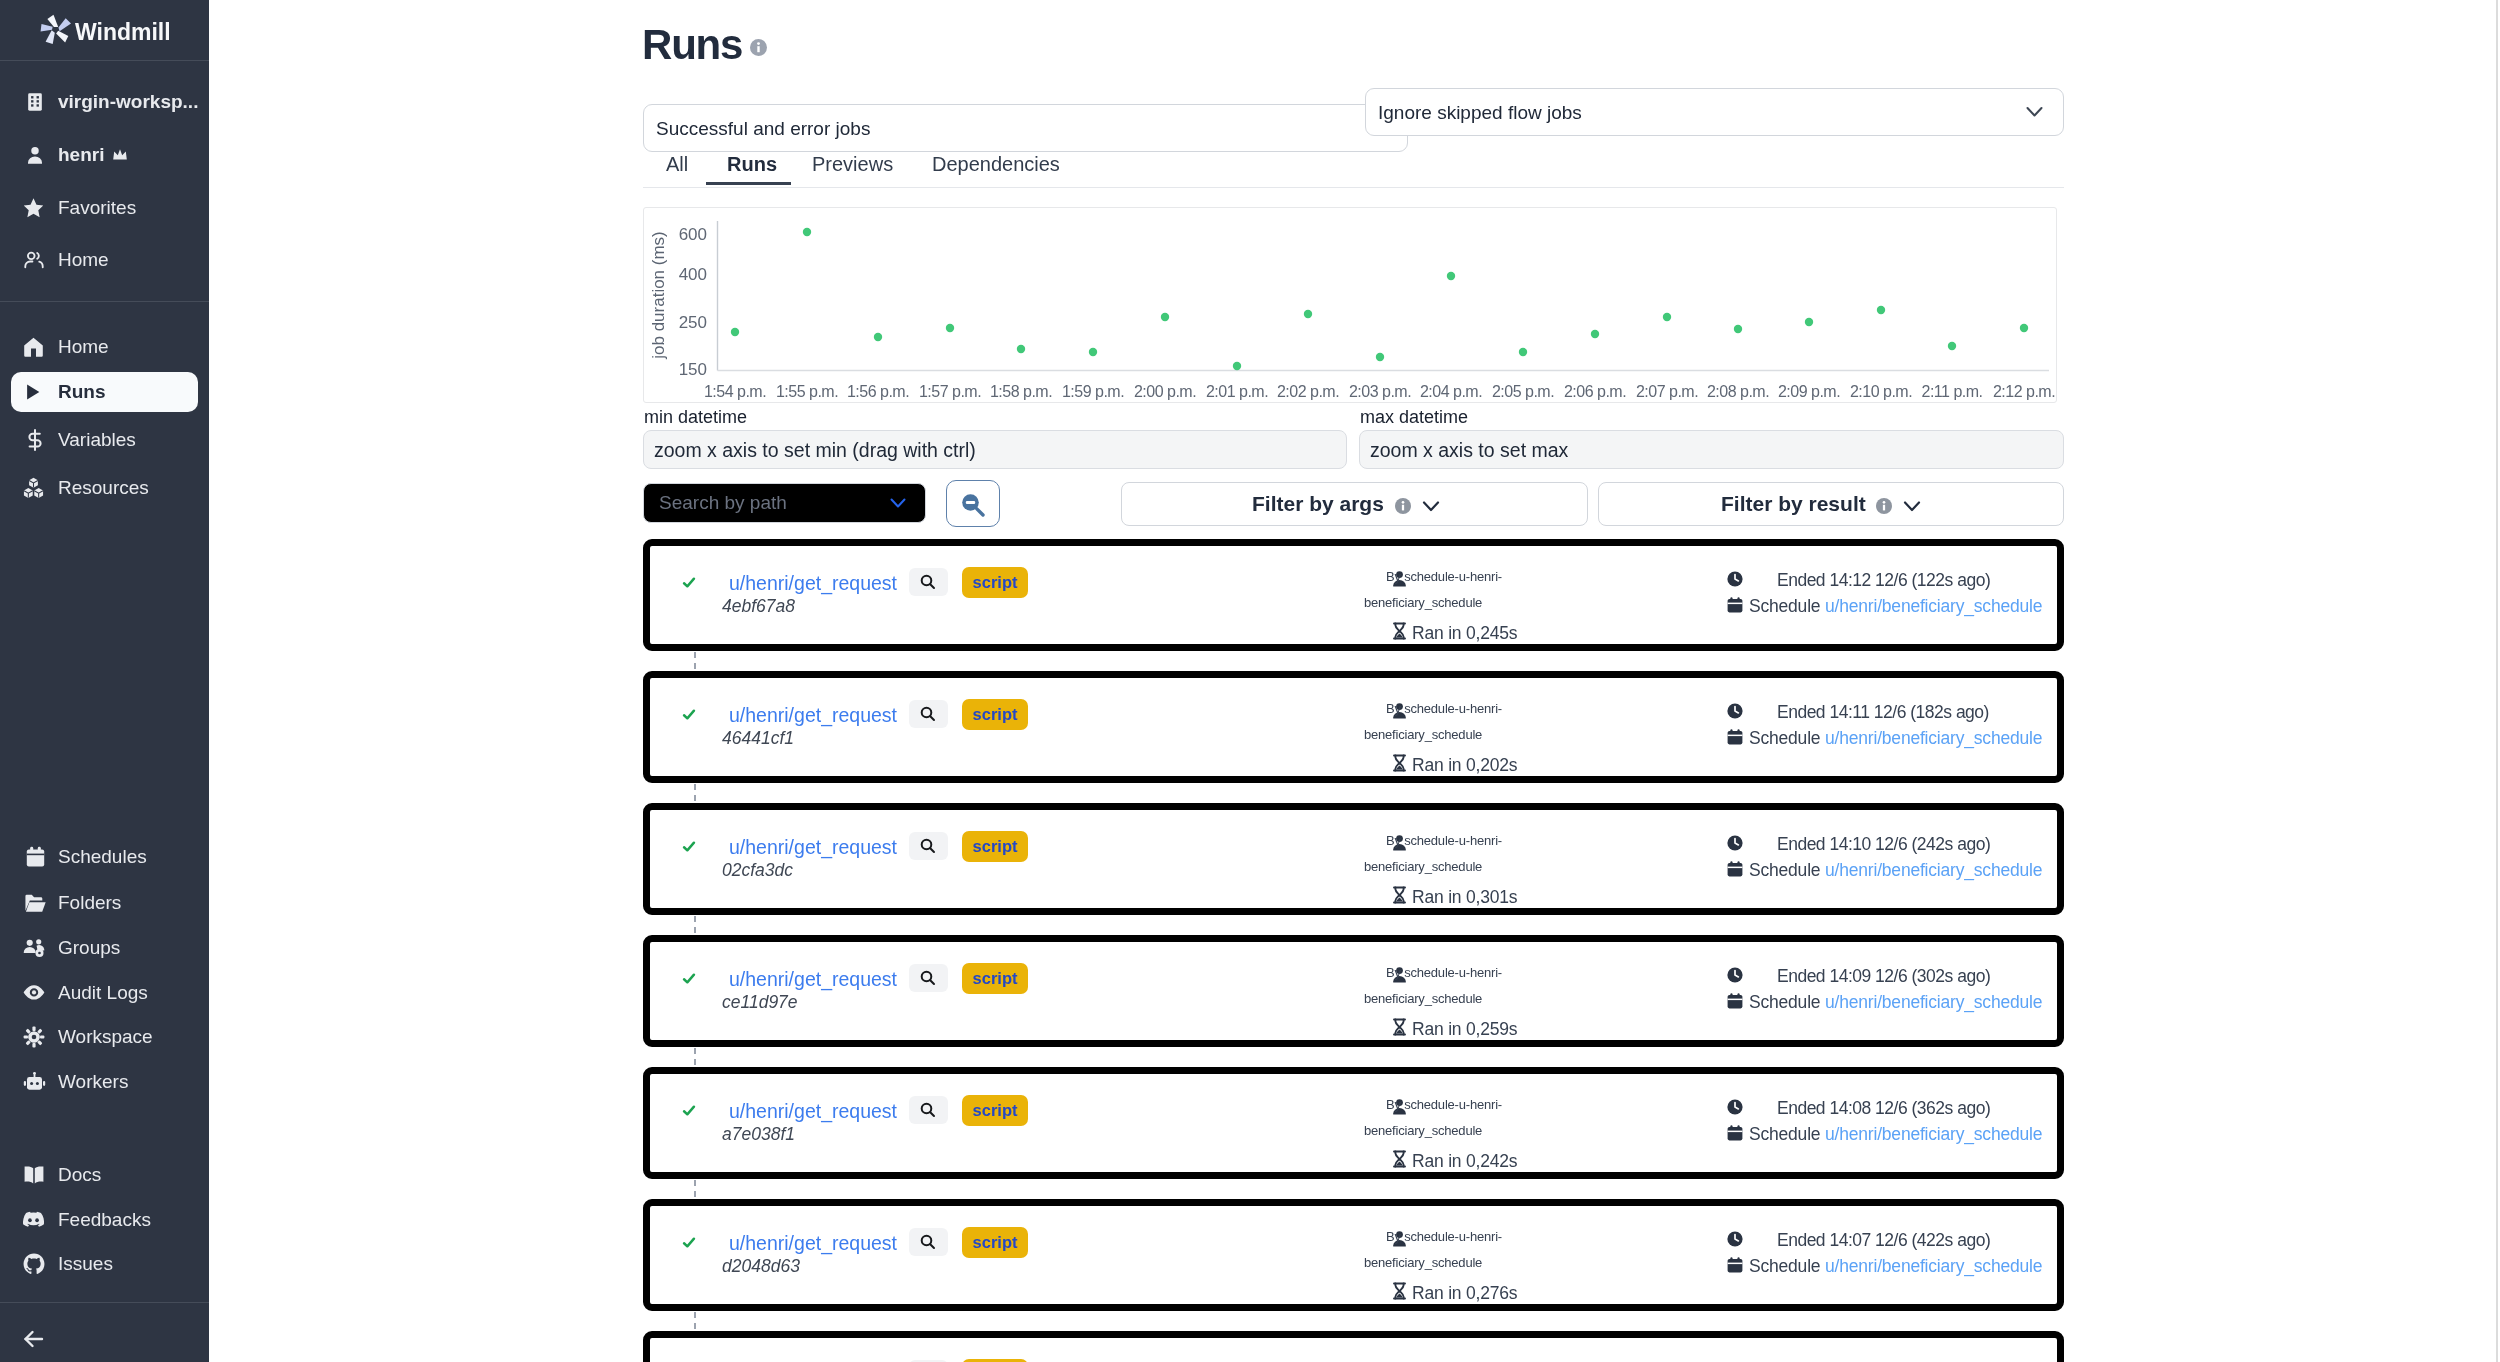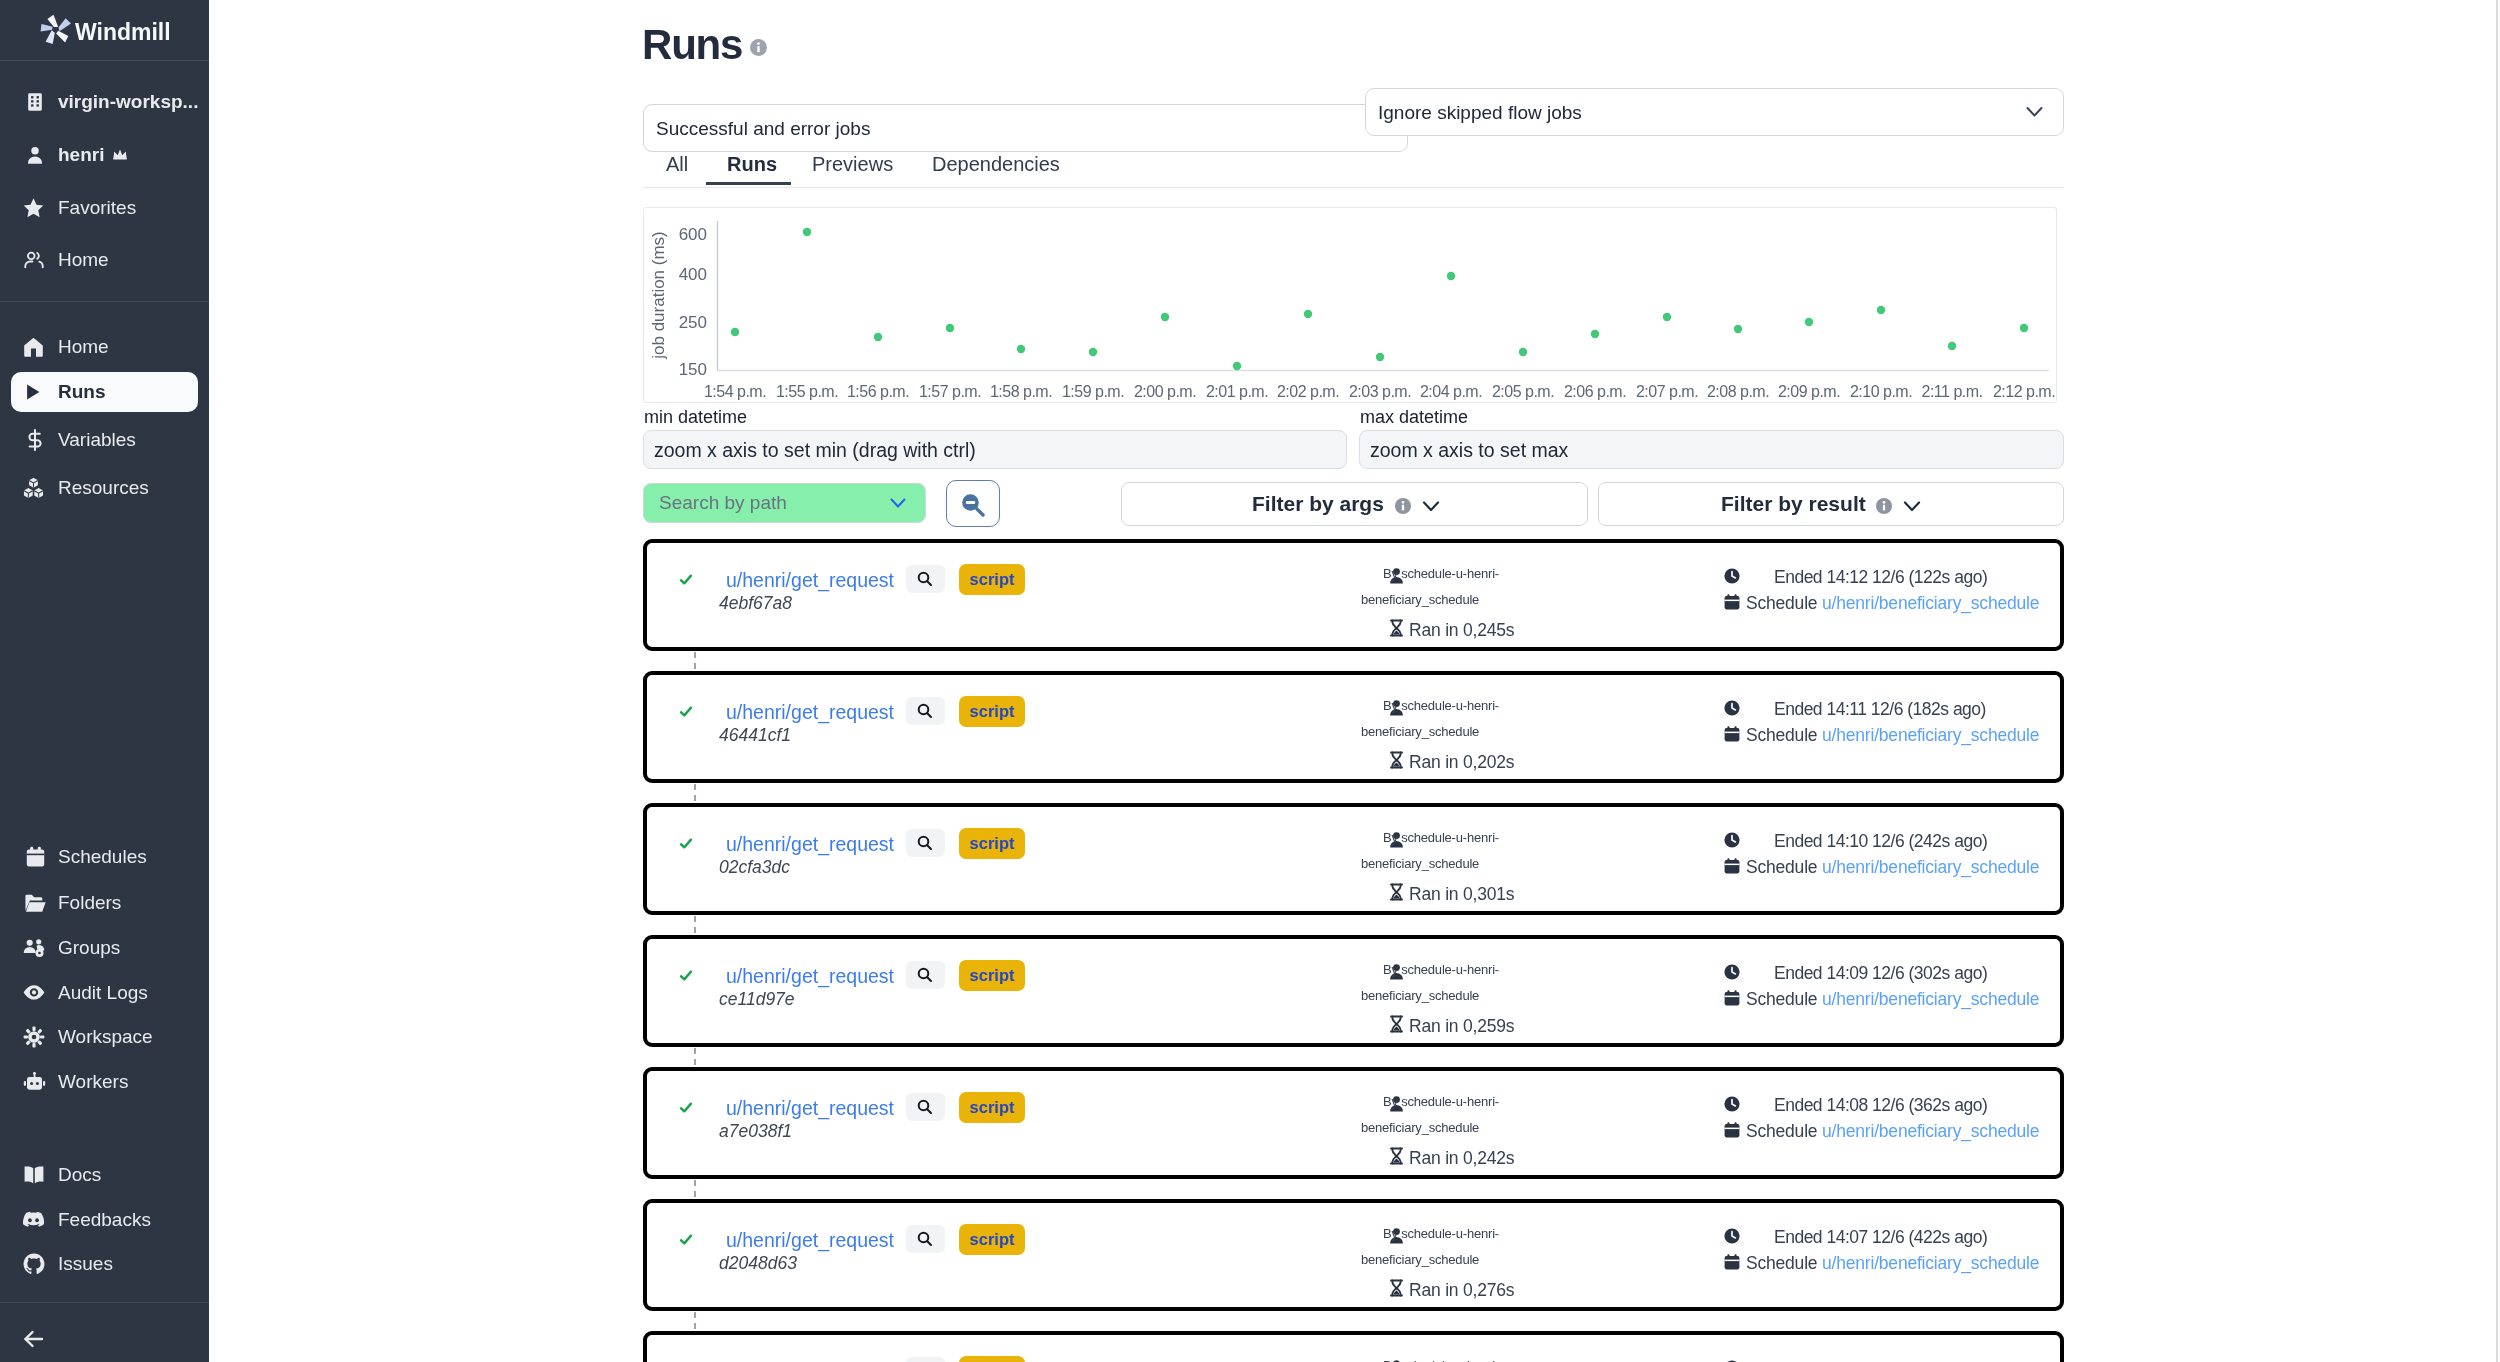--- a/index.html
+++ b/index.html
@@ -10,21 +10,21 @@
   #sidebar { position:absolute; left:0; top:0; width:209px; height:1362px; background:#2e3543; }
   .sdiv { position:absolute; left:0; width:209px; height:1px; background:#454c59; }
   .sitem { position:absolute; color:#e8eaee; font-size:19px; }
   .sitem .lbl { position:absolute; left:58px; top:50%; transform:translateY(-50%); white-space:nowrap; }
   .sicon { position:absolute; left:23px; top:50%; transform:translateY(-50%); width:20px; height:20px; }
   #runs-active { position:absolute; left:11px; width:187px; height:40px; background:#f8fafc; border-radius:10px; }
   
   .txt { position:absolute; white-space:nowrap; }
   .sel { position:absolute; height:48px; border:1px solid #d2d6dc; border-radius:9px; background:#fff; }
   .sel .stxt { position:absolute; left:12px; top:13px; font-size:19px; color:#202938; }
-  .card { position:absolute; left:643px; width:1421px; height:112px; border:4px solid #000000; border-radius:9px; background:#fff; }
+  .card { position:absolute; left:643px; width:1421px; height:112px; border:7px solid #000000; border-radius:9px; background:#fff; }
   .dash { position:absolute; left:694px; width:0px; border-left:2px dashed #9ca3af; }
   .cbadge { position:absolute; left:312px; top:21px; width:66px; height:31px; background:#eab308; border-radius:7px;
             text-align:center; font-weight:bold; font-size:16.5px; color:#2448c5; line-height:31px; }
   .cmag { position:absolute; left:259px; top:22px; width:39px; height:28px; background:#f2f3f5; border-radius:6px; }
   .clink { position:absolute; left:79px; top:26px; font-size:19.5px; color:#3c7cee; }
   .chash { position:absolute; left:72px; top:50px; font-size:17.5px; font-style:italic; color:#3f4754; }
   .ccheck { position:absolute; left:32px; top:30px; width:14px; height:13px; }
   .cmid { position:absolute; left:714px; top:18px; width:260px; font-size:13px; letter-spacing:-0.2px; color:#374151; line-height:26px; }
   .cran { position:absolute; left:762px; top:77px; font-size:17.5px; letter-spacing:-0.2px; color:#374151; }
   .cend { position:absolute; left:1099px; top:24px; font-size:17.5px; letter-spacing:-0.5px; color:#374151;margin-left:28px; }
@@ -321,21 +321,21 @@
 
   <div class="txt" style="left:644px; top:407px; font-size:18px; color:#19202e;">min datetime</div>
   <div class="abs" style="left:643px; top:430px; width:704px; height:39px; background:#f4f5f6; border:1px solid #dadde2; border-radius:8px;">
     <div class="txt" style="left:10px; top:8px; font-size:19.5px; color:#202938;">zoom x axis to set min (drag with ctrl)</div>
   </div>
   <div class="txt" style="left:1360px; top:407px; font-size:18px; color:#19202e;">max datetime</div>
   <div class="abs" style="left:1359px; top:430px; width:705px; height:39px; background:#f4f5f6; border:1px solid #dadde2; border-radius:8px;">
     <div class="txt" style="left:10px; top:8px; font-size:19.5px; color:#202938;">zoom x axis to set max</div>
   </div>
 
-  <div class="abs" style="left:643px; top:483px; width:283px; height:40px; border:1px solid #d2d6dc; border-radius:8px; background:#86efac;">
+  <div class="abs" style="left:643px; top:483px; width:283px; height:40px; border:1px solid #d2d6dc; border-radius:8px; background:#000000;">
     <div class="txt" style="left:15px; top:8px; font-size:19px; color:#6b7280;">Search by path</div>
     <svg class="abs" style="right:19px; top:14px;" width="16" height="11" viewBox="0 0 16 11" fill="none" stroke="#2563eb" stroke-width="2" stroke-linecap="round" stroke-linejoin="round">
         <path d="M1.5 1.5 L8 8.5 L14.5 1.5"></path>
       </svg>
   </div>
   <div class="abs" style="left:946px; top:480px; width:54px; height:47px; border:1.6px solid #5e81ab; border-radius:10px; background:#fff;">
     <svg class="abs" style="left:13px; top:11px;" width="26" height="26" viewBox="0 0 26 26">
       <circle cx="10.5" cy="10.5" r="8.3" fill="#49739f"></circle>
       <rect x="5.8" y="9.1" width="9.4" height="2.8" rx="1.2" fill="#fff"></rect>
       <line x1="16.6" y1="16.6" x2="23" y2="23" stroke="#49739f" stroke-width="3.4" stroke-linecap="round"></line>

